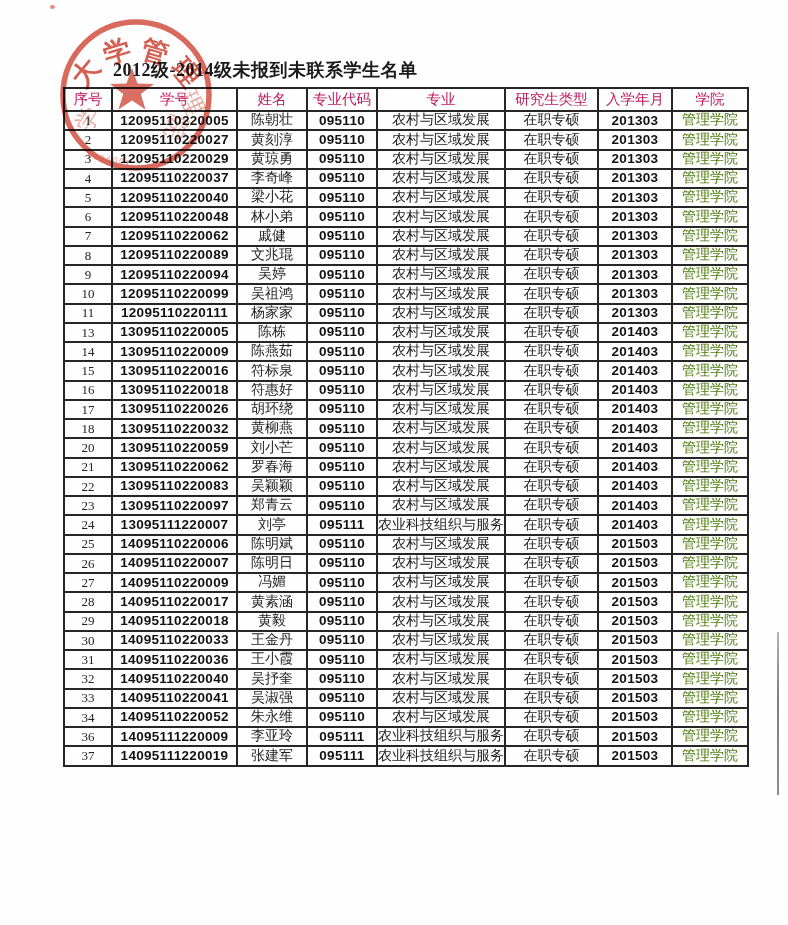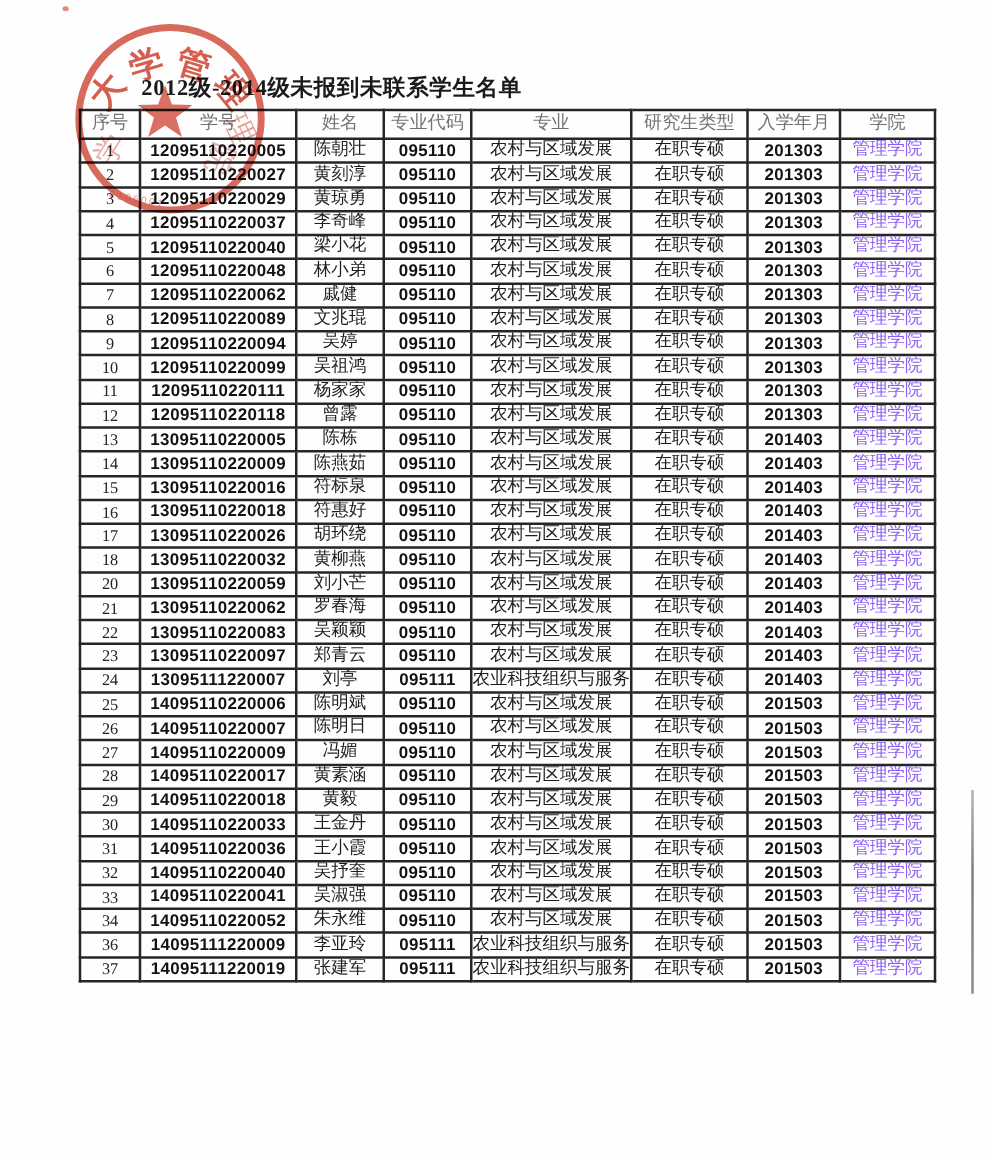--- a/index.html
+++ b/index.html
@@ -22,28 +22,28 @@
   }
   table.roster td,table.roster th{
     border:2px solid #262626;
     padding:0;margin:0;
     text-align:center;vertical-align:middle;
     overflow:hidden;white-space:nowrap;
     line-height:1.05;
   }
   table.roster thead tr{height:23px;}
   table.roster tbody tr{height:19.25px;}
-  th{font-size:14.5px;font-weight:400;color:#737373;font-family:Liberation Mono, monospace;}
+  th{font-size:14.5px;font-weight:400;color:#be185d;}
   td.c0{font-size:13px;color:#222;}
   td.c1,td.c3,td.c6{
     font-family:"Liberation Sans","DejaVu Sans",sans-serif;
     font-weight:700;font-size:13.5px;letter-spacing:.3px;color:#121212;
   }
   td.c2,td.c4,td.c5,td.c7{font-size:14px;color:#1d1d1d;}
-  td.c7{color:#8b5cf6;}
+  td.c7{color:#4d7c0f;}
   col.w0{width:48px}col.w1{width:125px}col.w2{width:70px}col.w3{width:70px}
   col.w4{width:103px}col.w5{width:93px}col.w6{width:74px}col.w7{width:76px}
   
   .stamp{
     position:absolute;left:57px;top:16px;width:158px;height:158px;
     mix-blend-mode:multiply;opacity:.93;pointer-events:none;
   }
   .speck{
     position:absolute;left:50px;top:5px;width:5px;height:4px;
     background:#d4493c;border-radius:50%;opacity:.65;
@@ -189,30 +189,20 @@
         <td class="c0">11</td>
         <td class="c1">12095110220111</td>
         <td class="c2">杨家家</td>
         <td class="c3">095110</td>
         <td class="c4">农村与区域发展</td>
         <td class="c5">在职专硕</td>
         <td class="c6">201303</td>
         <td class="c7">管理学院</td>
       </tr>
       <tr>
-        <td class="c0">12</td>
-        <td class="c1">12095110220118</td>
-        <td class="c2">曾露</td>
-        <td class="c3">095110</td>
-        <td class="c4">农村与区域发展</td>
-        <td class="c5">在职专硕</td>
-        <td class="c6">201303</td>
-        <td class="c7">管理学院</td>
-      </tr>
-      <tr>
         <td class="c0">13</td>
         <td class="c1">13095110220005</td>
         <td class="c2">陈栋</td>
         <td class="c3">095110</td>
         <td class="c4">农村与区域发展</td>
         <td class="c5">在职专硕</td>
         <td class="c6">201403</td>
         <td class="c7">管理学院</td>
       </tr>
       <tr>

